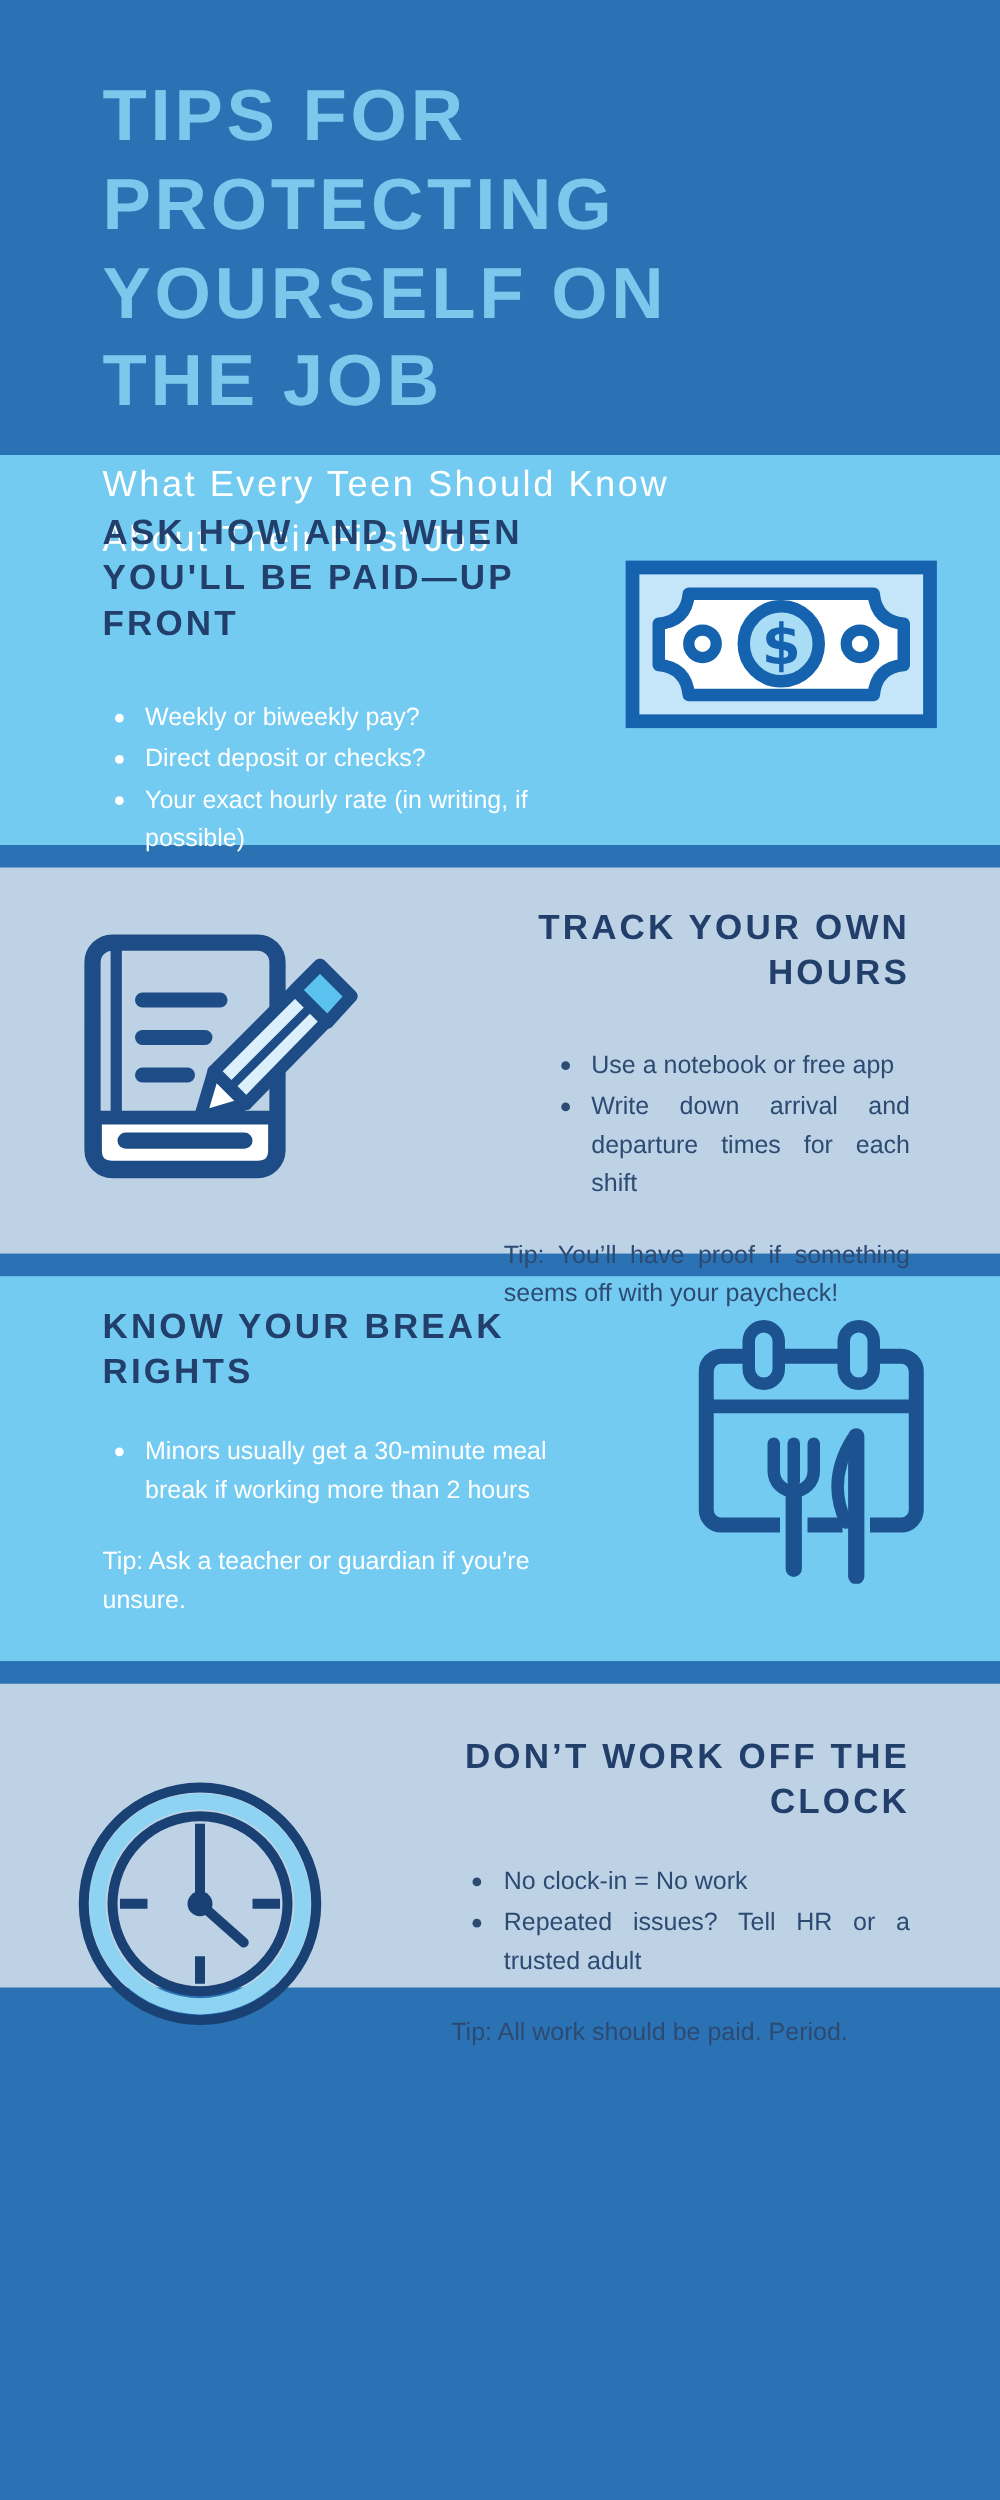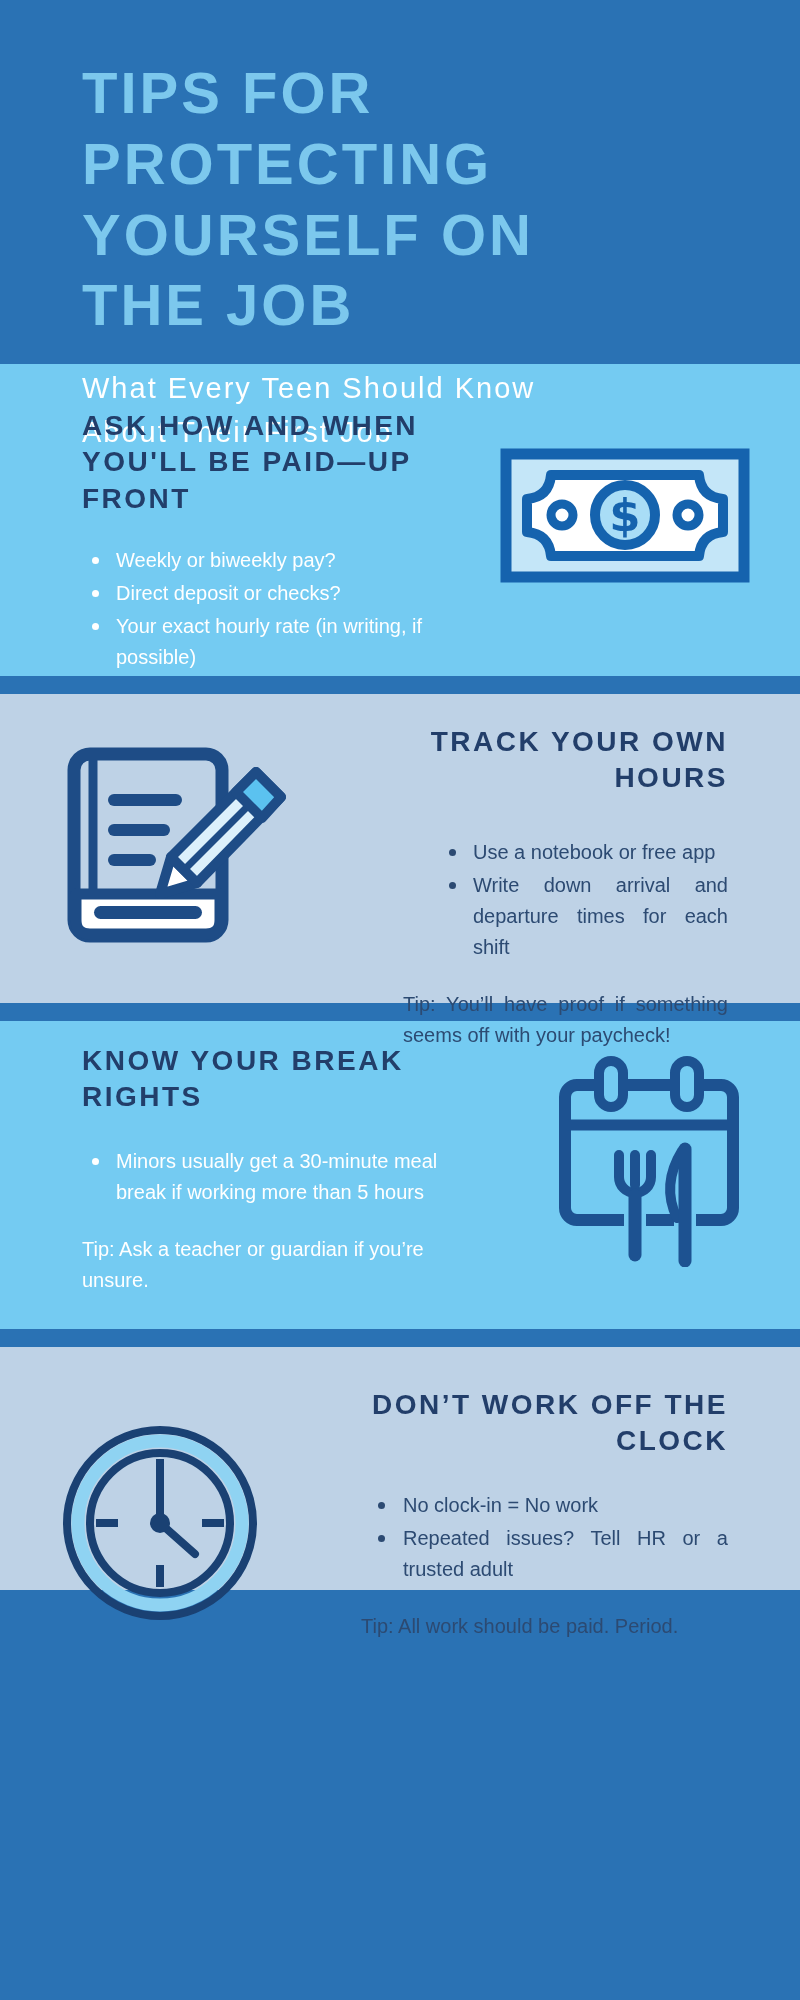--- a/index.html
+++ b/index.html
@@ -28,21 +28,21 @@
   .bullets li::before { content:""; position:absolute; left:10px; top:12px;
                         width:7px; height:7px; border-radius:50%; background:currentColor; }
   .tip { font-size:20px; line-height:1.55; }
   .white-text { color:#FFFFFF; }
   .navy-text { color:#2C4A72; }
   .justify { text-align:justify;margin-left:43px; }
 
   
   .sec1 { height:312px; padding:44px 50px 0 82px; }
   .sec1-left { flex:1; }
-  .sec1 .bullets { margin-top:28px; }
+  .sec1 .bullets { margin-top:42px; }
   .sec1-icon { width:250px; margin-top:40px; }
 
   
   .sec2 { height:309px; padding:30px 72px 0 60px; }
   .sec2-icon { width:245px; padding-top:18px; margin-right:55px; flex:none; }
   .sec2-content { flex:1; }
   .sec2 .bullets { margin-top:40px; padding-left:36px; }
   .sec2 .tip { margin-top:26px; }
 
   
@@ -131,21 +131,21 @@
       <div class="tip navy-text justify">Tip: You’ll have proof if something seems off with your paycheck!</div>
     </div>
   </div>
 
   <div class="divider"></div>
 
   <div class="section sec3 bg-sky">
     <div class="sec3-left">
       <div class="sec-heading">KNOW YOUR BREAK RIGHTS</div>
       <ul class="bullets white-text">
-        <li>Minors usually get a 30-minute meal break if working more than 5 hours</li>
+        <li>Minors usually get a 30-minute meal break if working more than 2 hours</li>
       </ul>
       <div class="tip white-text">Tip: Ask a teacher or guardian if you’re unsure.</div>
     </div>
     <div class="sec3-icon">
       <svg width="185" height="212" viewBox="0 0 185 212">
         <rect x="8" y="30" width="168" height="135" rx="12" fill="none" stroke="#1D5291" stroke-width="12"></rect>
         <line x1="10" y1="70" x2="174" y2="70" stroke="#1D5291" stroke-width="11"></line>
         <rect x="42" y="6" width="24" height="46" rx="12" fill="#74CBF2" stroke="#1D5291" stroke-width="10"></rect>
         <rect x="118" y="6" width="24" height="46" rx="12" fill="#74CBF2" stroke="#1D5291" stroke-width="10"></rect>
         <g stroke="#74CBF2" stroke-width="22" fill="none" stroke-linecap="round">

